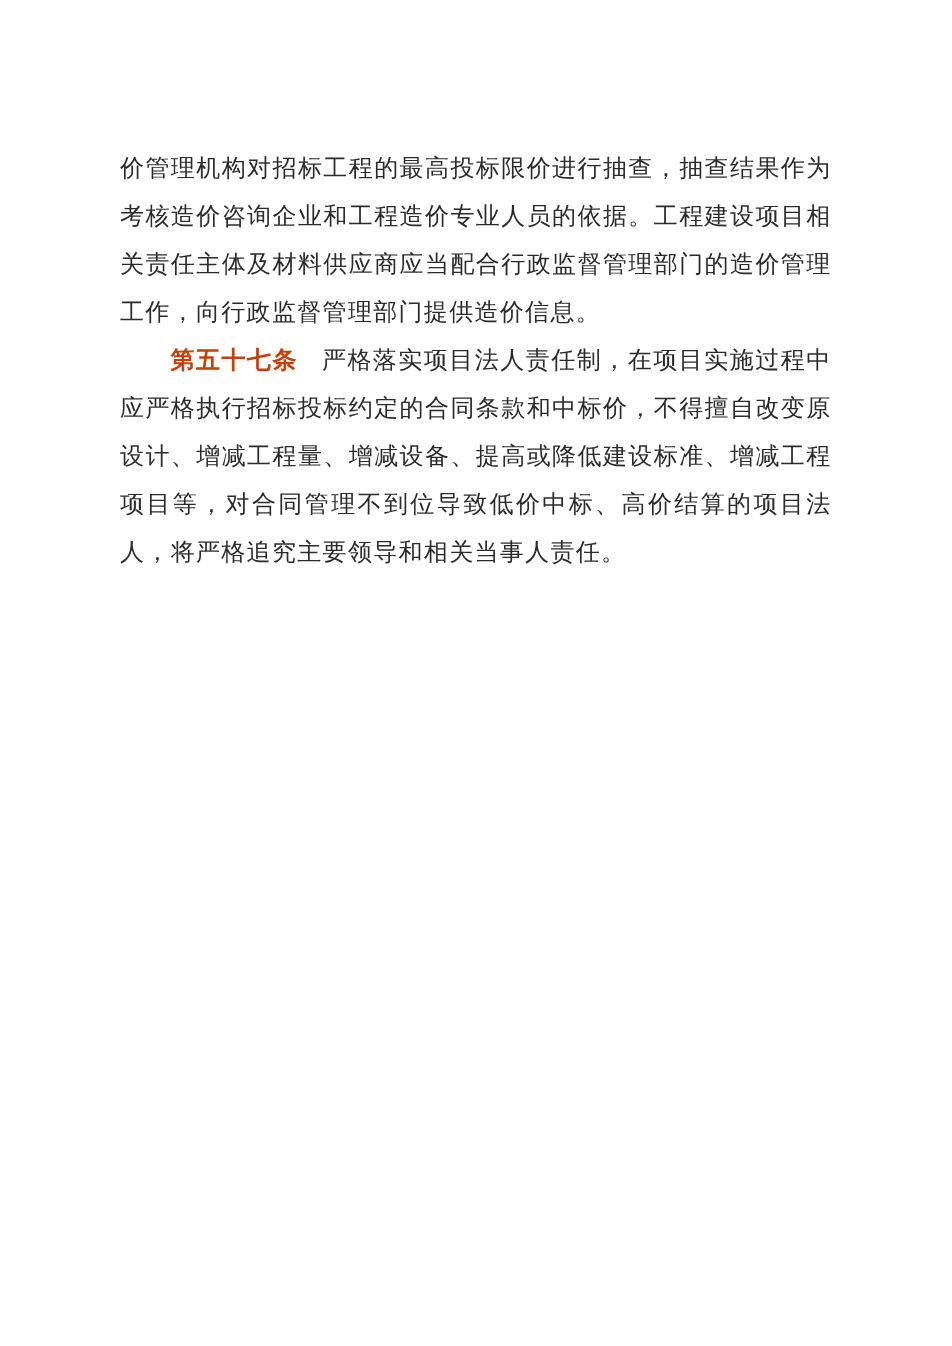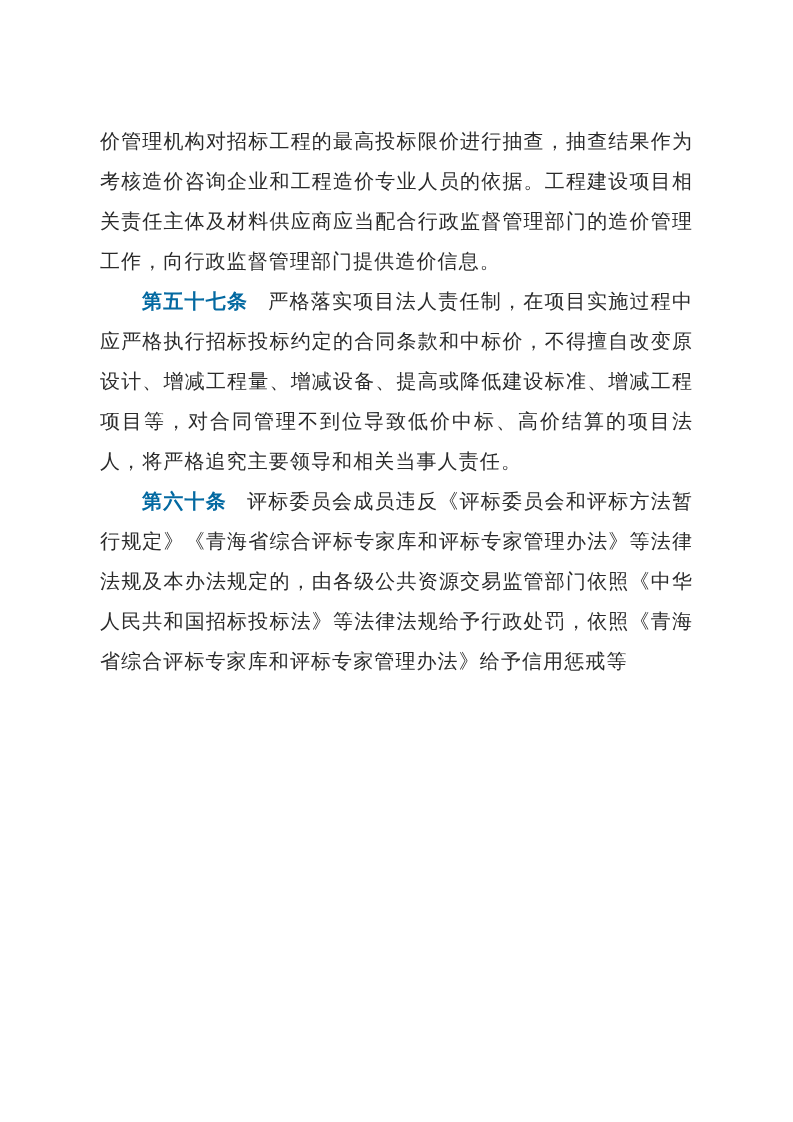--- a/index.html
+++ b/index.html
@@ -36,21 +36,21 @@
     text-indent: 42px;
   }
 
   .para.continuation {
     text-indent: 0;
   }
 
   .article-heading {
     font-weight: bold;
     margin-right: 20px;
-    color: #0369a1;
+    color: #c2410c;
   }
 
   .page-footer {
     position: absolute;
     left: 118px;
     top: 1003px;
     color: #3a3a3a;
     font-size: 20px;
     letter-spacing: 1px;
     display: flex;
@@ -70,23 +70,20 @@
   <main class="content">
 
     <p class="para continuation">价管理机构对招标工程的最高投标限价进行抽查，抽查结果作为考核造价咨询企业和工程造价专业人员的依据。工程建设项目相关责任主体及材料供应商应当配合行政监督管理部门的造价管理工作，向行政监督管理部门提供造价信息。</p>
 
     <p class="para">
       <span class="article-heading">第五十七条</span><span>严格落实项目法人责任制，在项目实施过程中应严格执行招标投标约定的合同条款和中标价，不得擅自改变原设计、增减工程量、增减设备、提高或降低建设标准、增减工程项目等，对合同管理不到位导致低价中标、高价结算的项目法人，将严格追究主要领导和相关当事人责任。</span>
     </p>
 
 
 
-    <p class="para">
-      <span class="article-heading">第六十条</span><span>评标委员会成员违反《评标委员会和评标方法暂行规定》《青海省综合评标专家库和评标专家管理办法》等法律法规及本办法规定的，由各级公共资源交易监管部门依照《中华人民共和国招标投标法》等法律法规给予行政处罚，依照《青海省综合评标专家库和评标专家管理办法》给予信用惩戒等</span>
-    </p>
 
   </main>
 
   <footer class="page-footer">
     <span class="dash">—</span>
     <span class="page-num">39</span>
     <span class="dash">—</span>
   </footer>
 
 </div>

